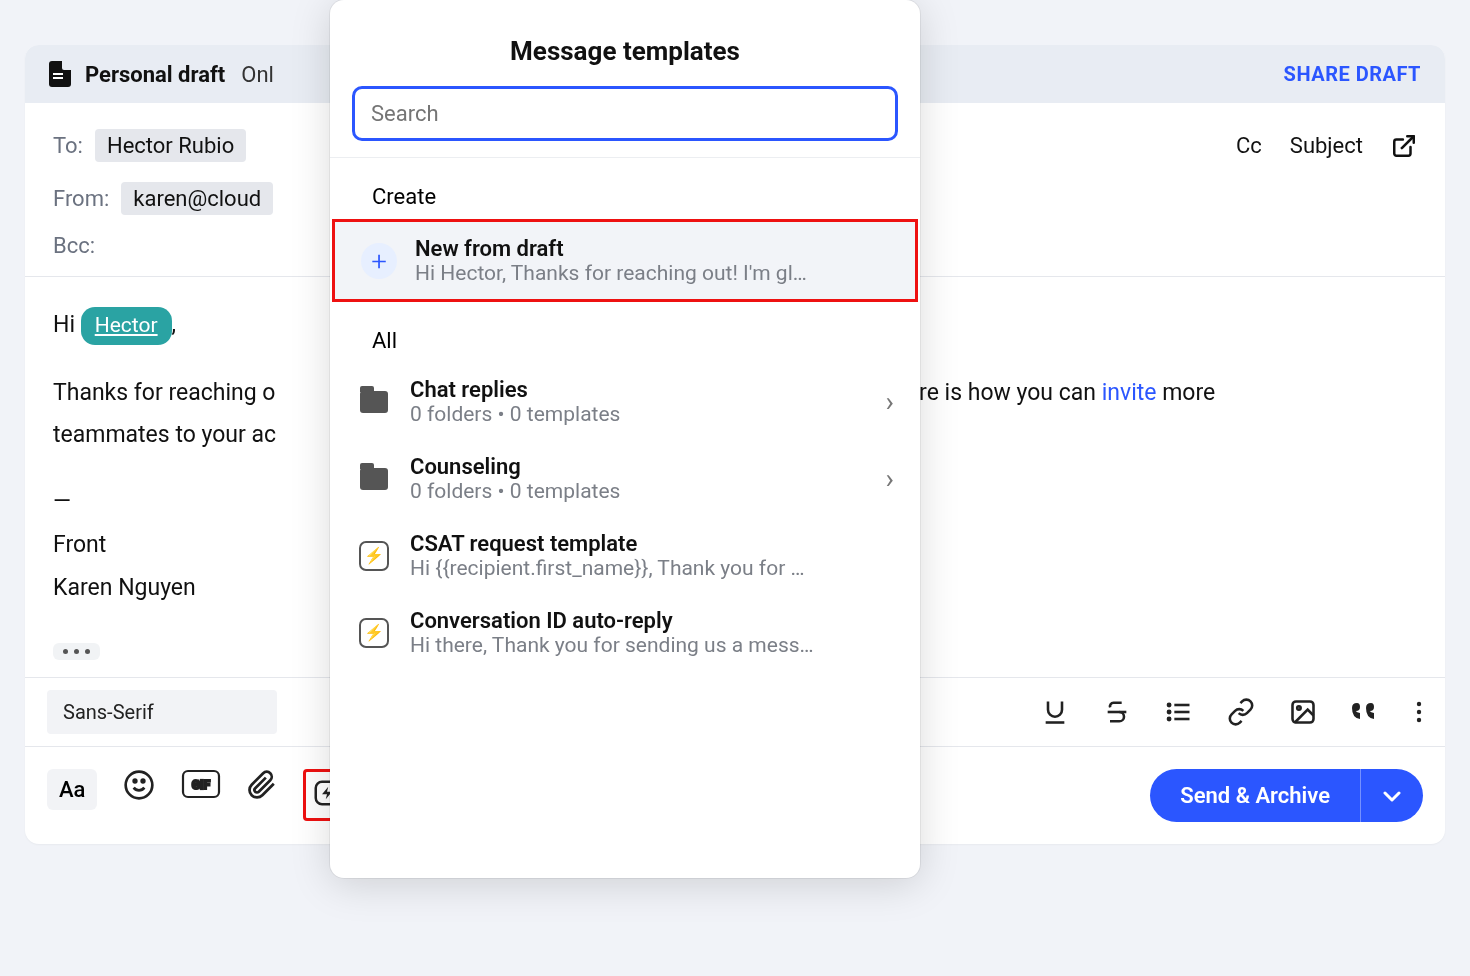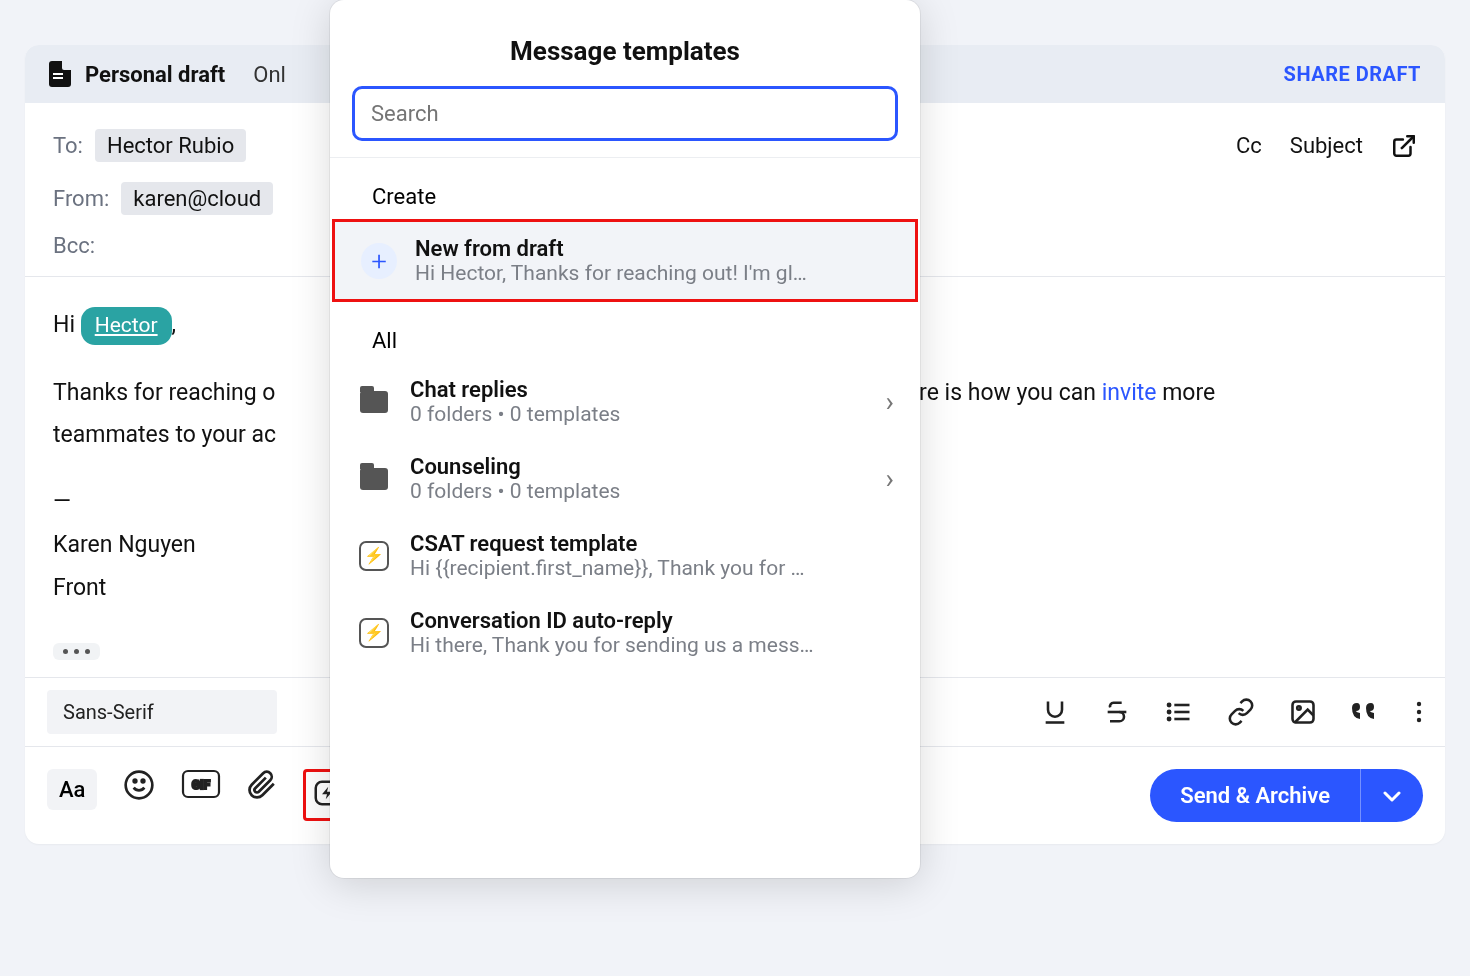--- a/index.html
+++ b/index.html
@@ -52,21 +52,21 @@
   position:absolute;
   left:4px; top:12px;
   width:10px;height:2px;
   background:#fff;
   box-shadow: 0 4px 0 #fff;
 }
 .header-title {
   font-weight: 700;
   font-size: 22px;
   color: #111;
-  margin-right: 28px;
+  margin-right: 16px;
 }
 .header-vis {
   font-size: 22px;
   color: #333;
 }
 .share-draft {
   margin-left: auto;
   font-weight: 700;
   font-size: 20px;
   color: #2b56ff;
@@ -323,22 +323,22 @@
     </p>
     <p style="height:18px"></p>
     <p>
       <span>Thanks for reaching o</span>
       <span style="display:inline-block;width:620px"></span>
       <span>ere is how you can </span><span class="link">invite</span><span> more</span>
     </p>
     <p><span>teammates to your ac</span></p>
     <p style="height:18px"></p>
     <p>—</p>
+    <p>Front</p>
     <p>Karen Nguyen</p>
-    <p>Front</p>
     <div class="dots">
       <span></span>
         <span></span>
         <span></span>
     </div>
   </div>
 
   <div class="format-bar">
     <div class="font-select">
       <span>Sans-Serif</span>

